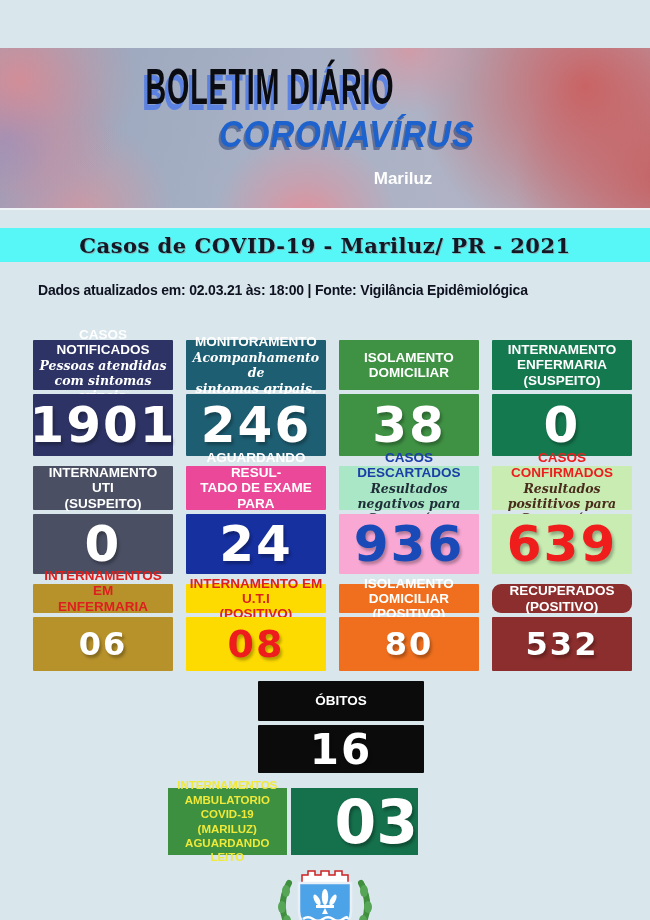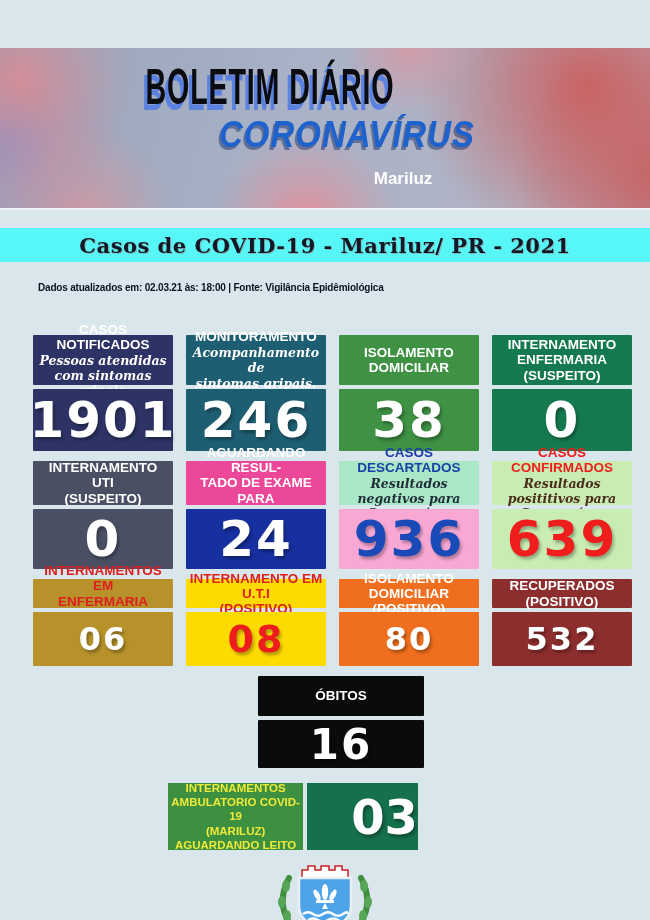--- a/index.html
+++ b/index.html
@@ -27,21 +27,21 @@
   .hero-city{position:absolute;top:121px;left:156px;width:494px;text-align:center;
     font-size:17px;font-weight:bold;color:#ffffff;}
 
   
   .banner{margin-top:18px;height:34px;background:var(--banner-bg,#58f7f7);
     display:flex;align-items:center;justify-content:center;}
   .banner span{font-family:"DejaVu Serif",serif;font-weight:bold;font-size:21px;
     color:#141826;text-shadow:1px 1px 0 rgba(195,70,70,.35);letter-spacing:.5px;}
 
   
-  .update{margin:20px 0 0 38px;font-size:10px;font-weight:bold;color:#0e1220;letter-spacing:-.2px;}
+  .update{margin:20px 0 0 38px;font-size:14px;font-weight:bold;color:#0e1220;letter-spacing:-.2px;}
 
   
   .grid{margin:42px 0 0 33px;display:grid;grid-template-columns:repeat(4,140px);
     column-gap:13px;row-gap:10px;}
   .card{display:flex;flex-direction:column;}
   .box{border-radius:1px;}
   .title-box{display:flex;flex-direction:column;align-items:center;justify-content:center;padding:2px 3px;box-sizing:border-box;}
   .value-box{margin-top:4px;display:flex;align-items:center;justify-content:center;}
   .row1 .title-box{height:50px;} .row1 .value-box{height:62px;}
   .row2 .title-box{height:44px;} .row2 .value-box{height:60px;}
@@ -56,21 +56,21 @@
   
   .obitos-wrap{margin:10px 0 0 258px;width:166px;}
   .obitos-wrap .title-box{height:40px;} .obitos-wrap .value-box{height:48px;}
 
   
   .amb{margin:15px 0 0 168px;width:250px;height:67px;display:flex;}
   .amb-title{width:170px;background:var(--amb-left,#3c9040);display:flex;align-items:center;justify-content:center;
     font-size:11.5px;font-weight:bold;line-height:1.25;text-align:center;color:var(--amb-title,#efe93a);
     white-space:pre-line;padding:2px 3px;box-sizing:border-box;}
   .amb-value{flex:1;margin-left:4px;background:var(--amb-right,#15704c);display:flex;align-items:center;justify-content:center;
-    font-family:"DejaVu Sans",sans-serif;font-weight:bold;font-size:48px;color:#ffffff;
+    font-family:"DejaVu Sans",sans-serif;font-weight:bold;font-size:60px;color:#ffffff;
     text-shadow:2px 3px 3px rgba(0,0,0,.3);padding-left:44px;}
 
   
   .crest{margin:12px auto 0;width:150px;text-align:center;}
 </style>
 </head>
 <body>
 
 <div class="page">
 
@@ -209,21 +209,21 @@
 DOMICILIAR
 (POSITIVO)</div>
 
       </div>
       <div class="box value-box" style="background: rgb(239, 111, 30);">
         <span class="card-value v-md" style="color: rgb(255, 255, 255);">80</span>
       </div>
     </div>
 
     <div class="card row3">
-      <div class="box title-box" style="background: rgb(140, 46, 45);">
+      <div class="box title-box" style="background: rgb(140, 46, 45); border-radius: 9px;">
         <div class="card-title" style="color: rgb(255, 255, 255);">RECUPERADOS
 (POSITIVO)</div>
 
       </div>
       <div class="box value-box" style="background: rgb(140, 46, 45);">
         <span class="card-value v-md" style="color: rgb(255, 255, 255);">532</span>
       </div>
     </div>
 
   </div>

